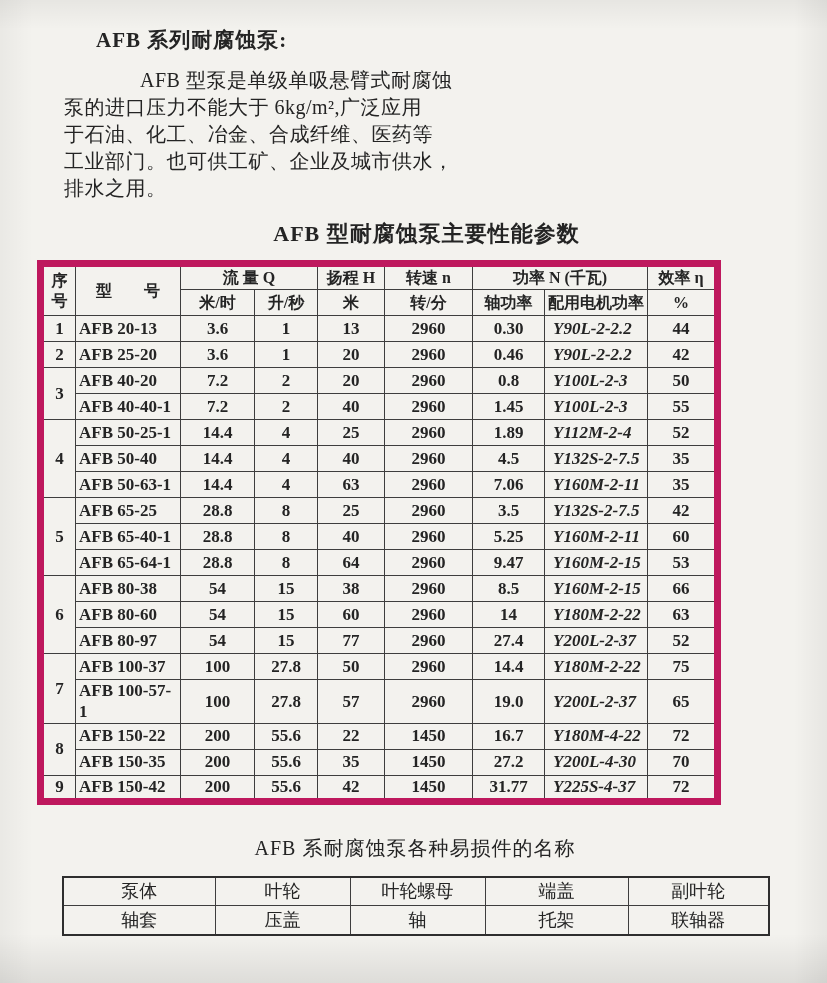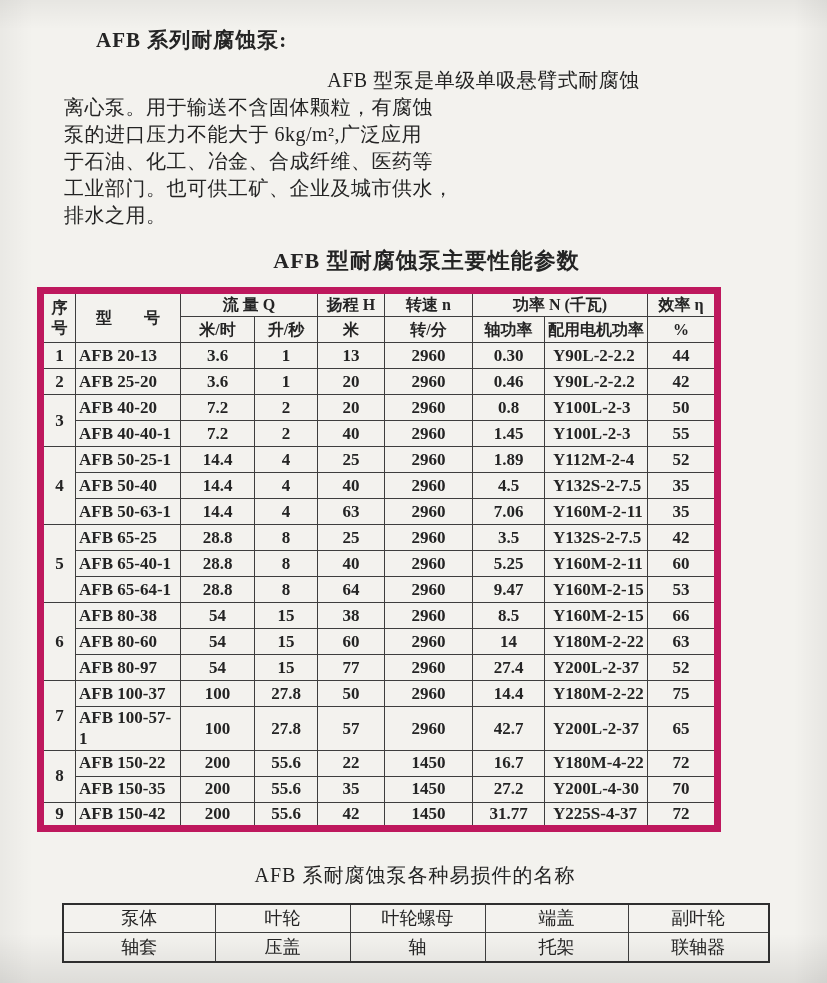--- a/index.html
+++ b/index.html
@@ -12,40 +12,40 @@
       linear-gradient(90deg, rgba(0,0,0,0.04), rgba(0,0,0,0) 4%, rgba(0,0,0,0) 96%, rgba(0,0,0,0.05)),
       #f3f2ee;
   }
   .heading {
     margin:26px 0 0 96px;
     font-size:21px; font-weight:bold;
     letter-spacing:1px;
   }
   .paragraph { margin:13px 0 0 64px; font-size:20px; }
   .paragraph .pline { line-height:27px; white-space:nowrap; letter-spacing:0.5px; }
-  .paragraph .pline.indent { text-indent:76px;text-align:center; }
+  .paragraph .pline.indent { text-indent:76px; }
 
   .perf-title {
     width:677px; margin:17px 0 11px 88px;
     text-align:center; font-size:22px; font-weight:bold;
     letter-spacing:1px;
   }
   table { border-collapse:collapse; table-layout:fixed; background:transparent; }
   table.perf { margin-left:37px; width:677px; border:7px solid #be185d; }
   table.perf th, table.perf td {
     border:1px solid #3e3e3e;
     text-align:center; vertical-align:middle;
     font-weight:600; font-size:17px;
     height:26px; line-height:1.25;
     padding:0 2px;
     overflow:hidden;
   }
   table.perf thead th { font-weight:600; font-size:16px; }
   table.perf td.c-model { text-align:left; padding-left:3px; }
-  table.perf td.c-motor { text-align:left; padding-left:8px; }
+  table.perf td.c-motor { text-align:left; padding-left:8px;font-style:italic; }
   th.h-seq { word-break:break-all; line-height:1.5; }
 
   .parts-title {
     width:706px; margin:30px 0 14px 62px;
     text-align:center; font-size:20px; font-weight:normal;
     letter-spacing:1px;
   }
   table.parts { margin:13px 0 0 62px; width:706px; border:2px solid #2e2e2e; }
   table.parts td {
     border:1px solid #3e3e3e;
@@ -53,21 +53,20 @@
     font-size:18px; height:29px;
   }
 </style>
 </head>
 <body>
 
 <div class="heading">AFB 系列耐腐蚀泵:</div>
 
 <div class="paragraph">
   <div class="pline indent">AFB 型泵是单级单吸悬臂式耐腐蚀</div>
-  <div class="pline">离心泵。用于输送不含固体颗粒，有腐蚀</div>
   <div class="pline">泵的进口压力不能大于 6kg/m²,广泛应用</div>
   <div class="pline">于石油、化工、冶金、合成纤维、医药等</div>
   <div class="pline">工业部门。也可供工矿、企业及城市供水，</div>
   <div class="pline">排水之用。</div>
 </div>
 
 <div class="perf-title">AFB 型耐腐蚀泵主要性能参数</div>
 
 <table class="perf">
   <colgroup>
@@ -248,21 +247,21 @@
         <td class="c-num">14.4</td>
         <td class="c-motor">Y180M-2-22</td>
         <td class="c-num">75</td>
       </tr>
       <tr>
         <td class="c-model">AFB 100-57-1</td>
         <td class="c-num">100</td>
         <td class="c-num">27.8</td>
         <td class="c-num">57</td>
         <td class="c-num">2960</td>
-        <td class="c-num">42.7</td>
+        <td class="c-num">19.0</td>
         <td class="c-motor">Y200L-2-37</td>
         <td class="c-num">65</td>
       </tr>
       <tr>
         <td class="c-seq" rowspan="2">8</td>
         <td class="c-model">AFB 150-22</td>
         <td class="c-num">200</td>
         <td class="c-num">55.6</td>
         <td class="c-num">22</td>
         <td class="c-num">1450</td>

